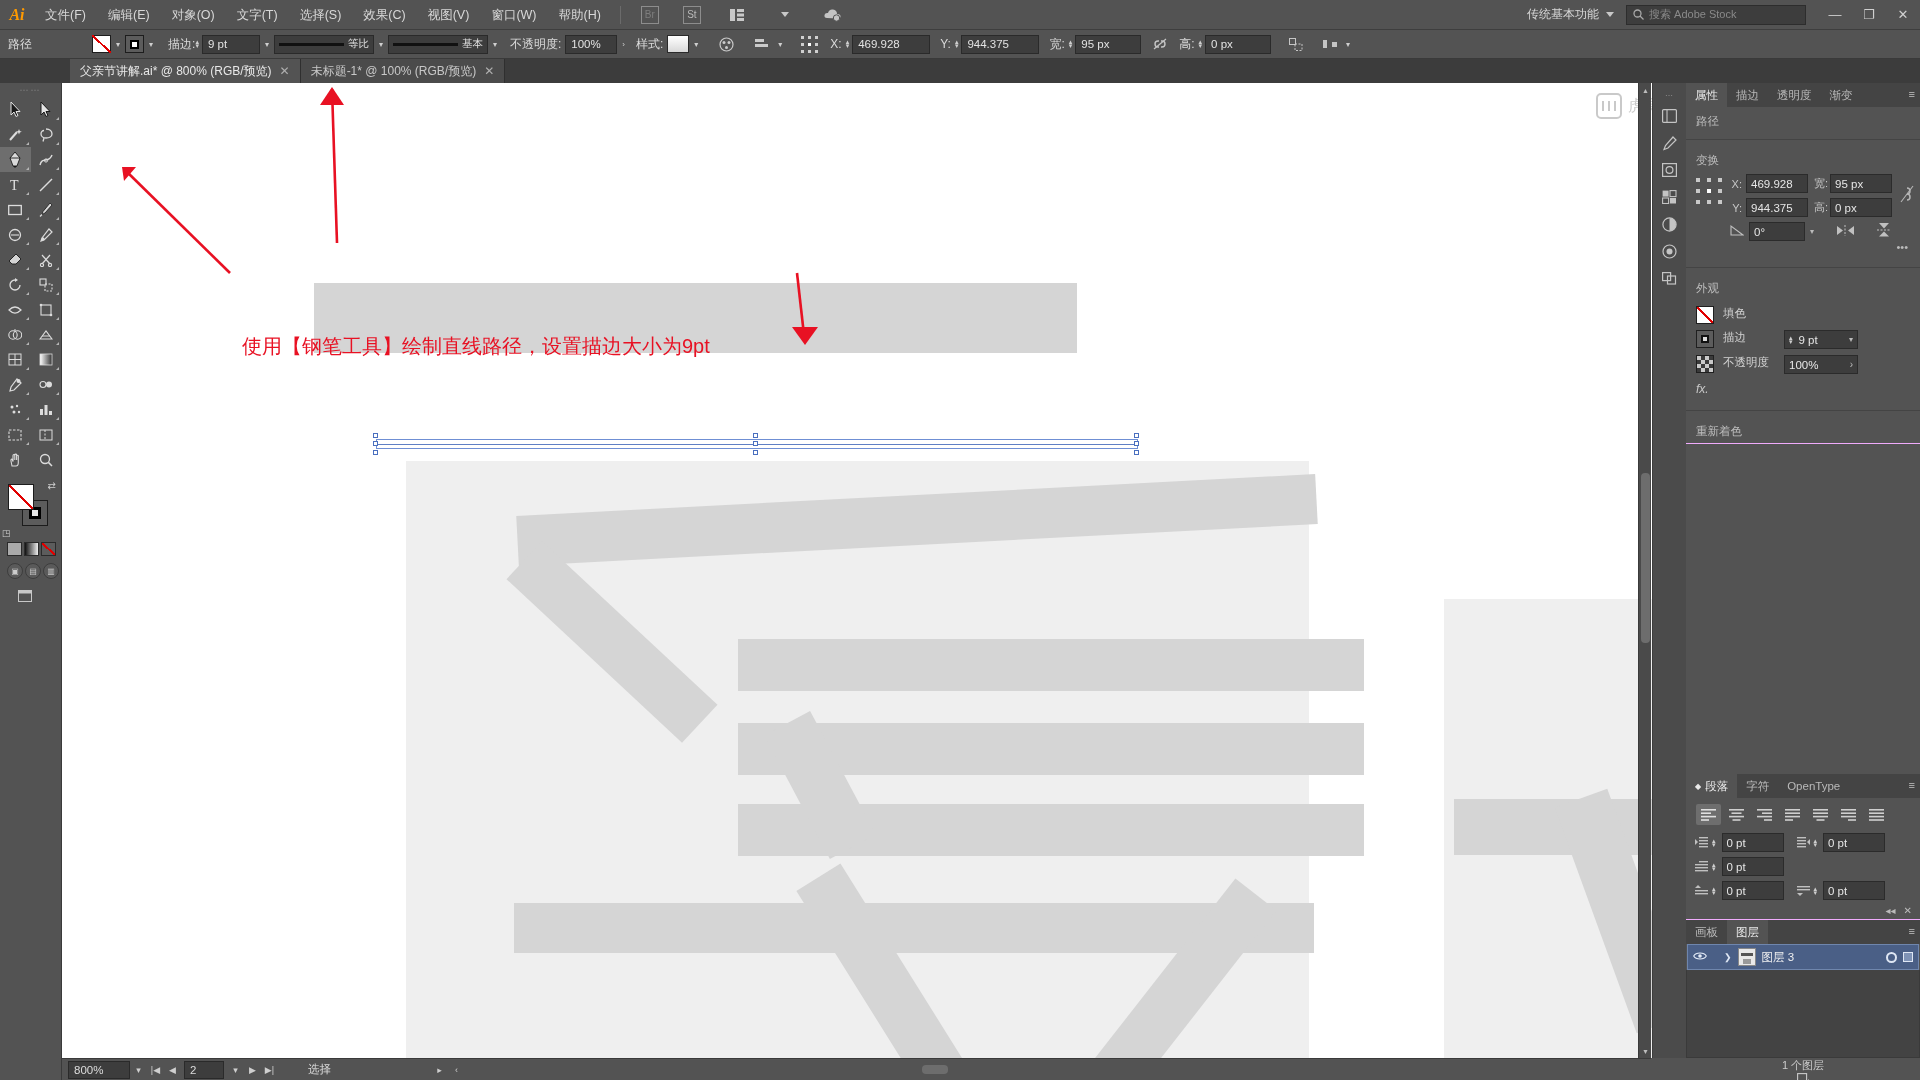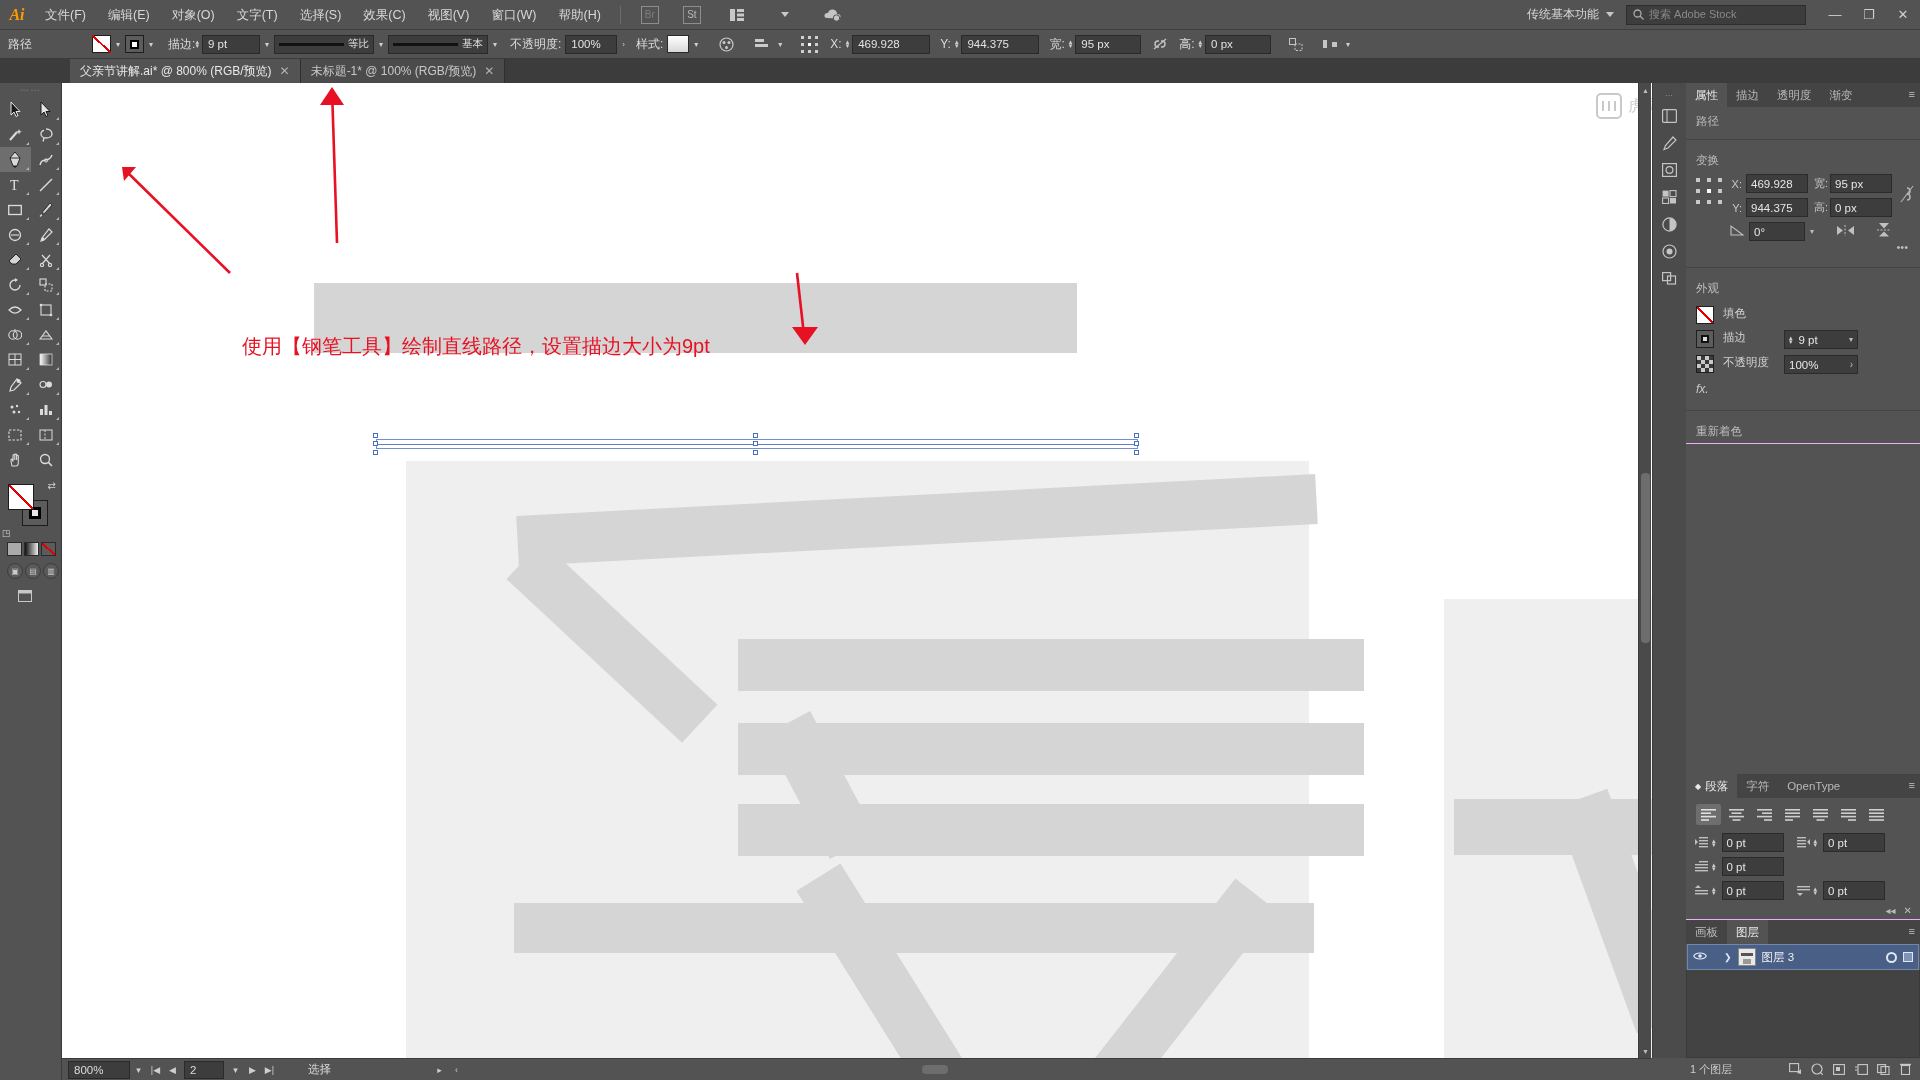--- a/index.html
+++ b/index.html
@@ -312,21 +312,21 @@
                  position: relative; overflow: hidden; }
   .layer-thumb::after { content:''; position:absolute; left:2px; top:4px; width:12px; height:3px; background:#555; }
   .layer-thumb::before { content:''; position:absolute; left:4px; top:10px; width:8px; height:5px; background:#999; }
   .layer-name { font-size: 11.5px; color: #f0f0f0; flex: 1; }
   .layer-eye { color: #dfe7f4; font-size: 11px; }
   .layer-arrow { color: #dfe7f4; font-size: 9px; }
   .layer-target { width: 11px; height: 11px; border-radius: 50%; border: 2px solid #dfe7f4; }
   .layer-sel { width: 10px; height: 10px; border: 1px solid #dfe7f4; background: #7f93b6; }
   .layers-body { background: #434343; height: 88px; border: 1px solid #3a3a3a; border-top: none; }
   .layers-foot { display: flex; align-items: center; gap: 0; height: 22px; font-size: 11px;
-                 color: #cdcdcd; padding: 0 4px; }
+                 color: #cdcdcd; padding: 0 4px; flex-direction: column; }
   .lf-ic { width: 22px; height: 20px; display: flex; align-items: center; justify-content: center;
            color: #c9c9c9; font-size: 12px; }
 </style>
 </head>
 <body>
 
 <div class="app">
 
   <div class="menubar">
     <div class="ai-logo">Ai</div>

